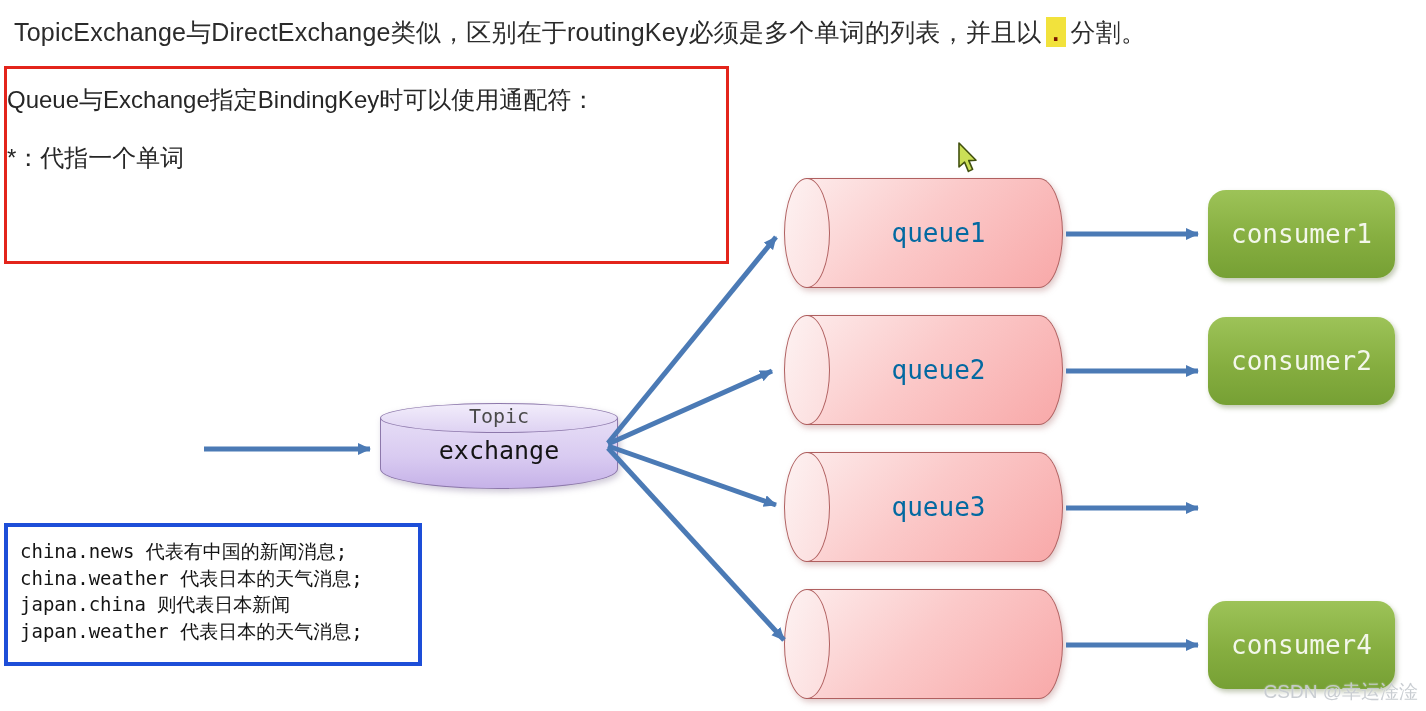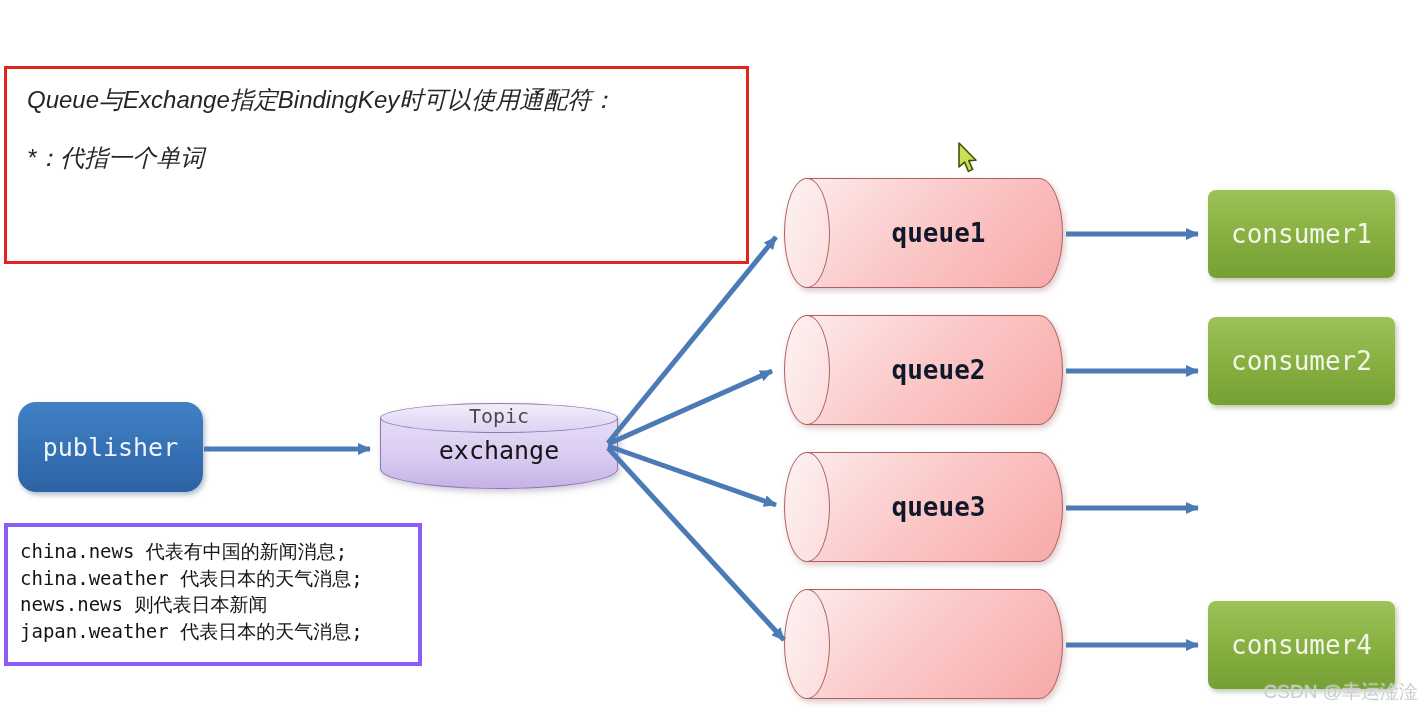--- a/index.html
+++ b/index.html
@@ -12,28 +12,27 @@
     position:absolute; left:14px; top:16px; font-size:25px; color:#2b2b2b;
     letter-spacing:0.2px; white-space:nowrap;
   }
   .title .hl{
     display:inline-block; background:#f2e23c; color:#7a1500; font-weight:bold;
     padding:0 6px; margin:0 5px; line-height:30px;
   }
   
   .wildcard-box{
     position:absolute; left:4px; top:66px; width:719px; height:190px;
-    border:3px solid #e3241b; background:#ffffff; padding:2px 0 0 20px;
+    border:3px solid #e3241b; background:#ffffff; padding:2px 0 0 0;
     box-sizing:content-box;
-    font-style:italic;
   }
   .note-line{ height:58px; display:flex; align-items:center; font-size:24px; color:#262626; }
   .examples-box{
     position:absolute; left:4px; top:523px; width:398px; height:124px;
-    border:4px solid #8b5cf6; background:#ffffff; padding:11px 0 0 12px;
+    border:4px solid #1d4ed8; background:#ffffff; padding:11px 0 0 12px;
     font-family:"DejaVu Sans Mono","Liberation Mono",monospace;
     font-size:19px; line-height:26.5px; color:#141414; white-space:nowrap;
   }
   
   .publisher{
     position:absolute; left:18px; top:402px; width:185px; height:90px;
     border-radius:18px; background:linear-gradient(180deg,#4080c4 0%,#3570b4 55%,#2d63a5 100%);
     display:flex; align-items:center; justify-content:center;
     color:#eef5fb; font-family:"DejaVu Sans Mono","Liberation Mono",monospace;
     font-size:25px; box-shadow:2px 3px 5px rgba(40,70,110,.35);
@@ -69,58 +68,58 @@
   }
   .q-cap{
     position:absolute; left:0; top:0; width:46px; height:110px; border-radius:50%;
     background:linear-gradient(110deg,#fdf2f2 0%,#fcdcdc 100%);
     border:1.6px solid #b06060; box-sizing:border-box;
   }
   .q-label{
     position:absolute; left:30px; right:0; top:0; bottom:0;
     display:flex; align-items:center; justify-content:center;
     font-family:"DejaVu Sans Mono","Liberation Mono",monospace;
-    font-size:26px; color:#0f172a;font-weight:bold;
+    font-size:26px; color:#0369a1;
   }
   
   .consumer{
-    position:absolute; left:1208px; width:187px; height:88px; border-radius:8px;
+    position:absolute; left:1208px; width:187px; height:88px; border-radius:18px;
     background:linear-gradient(180deg,#9dc358 0%,#86ae40 55%,#76a034 100%);
     display:flex; align-items:center; justify-content:center;
     color:#f3f7ea; font-family:"DejaVu Sans Mono","Liberation Mono",monospace;
     font-size:26px; box-shadow:2px 3px 5px rgba(80,100,40,.35);
   }
   
   .arrows,.cursor-svg{ position:absolute; left:0; top:0; pointer-events:none; }
   .watermark{
     position:absolute; right:8px; bottom:6px; font-size:19px;
     color:rgba(198,202,208,0.95); text-shadow:0 0 2px rgba(255,255,255,.6);margin-left:36px;
   }
 </style>
 </head>
 <body>
 
 <div class="canvas">
 
+  <div class="title">
+    <span>TopicExchange与DirectExchange类似，区别在于routingKey必须是多个单词的列表，并且以</span><span class="hl">.</span><span>分割。</span>
+  </div>
 
   <div class="wildcard-box">
     <div class="note-line">Queue与Exchange指定BindingKey时可以使用通配符：</div>
     <div class="note-line">*：代指一个单词</div>
   </div>
 
   <div class="examples-box">
     <div>china.news 代表有中国的新闻消息;</div>
     <div>china.weather 代表日本的天气消息;</div>
-    <div>news.news 则代表日本新闻</div>
+    <div>japan.china 则代表日本新闻</div>
     <div>japan.weather 代表日本的天气消息;</div>
   </div>
 
-  <div class="publisher">
-    <span>publisher</span>
-  </div>
 
   <div class="exchange">
     <div class="ex-body"></div>
     <div class="ex-top"></div>
     <div class="ex-type">Topic</div>
     <div class="ex-label">exchange</div>
   </div>
 
   <div class="queue" style="top:178px">
     <div class="q-body"></div>

